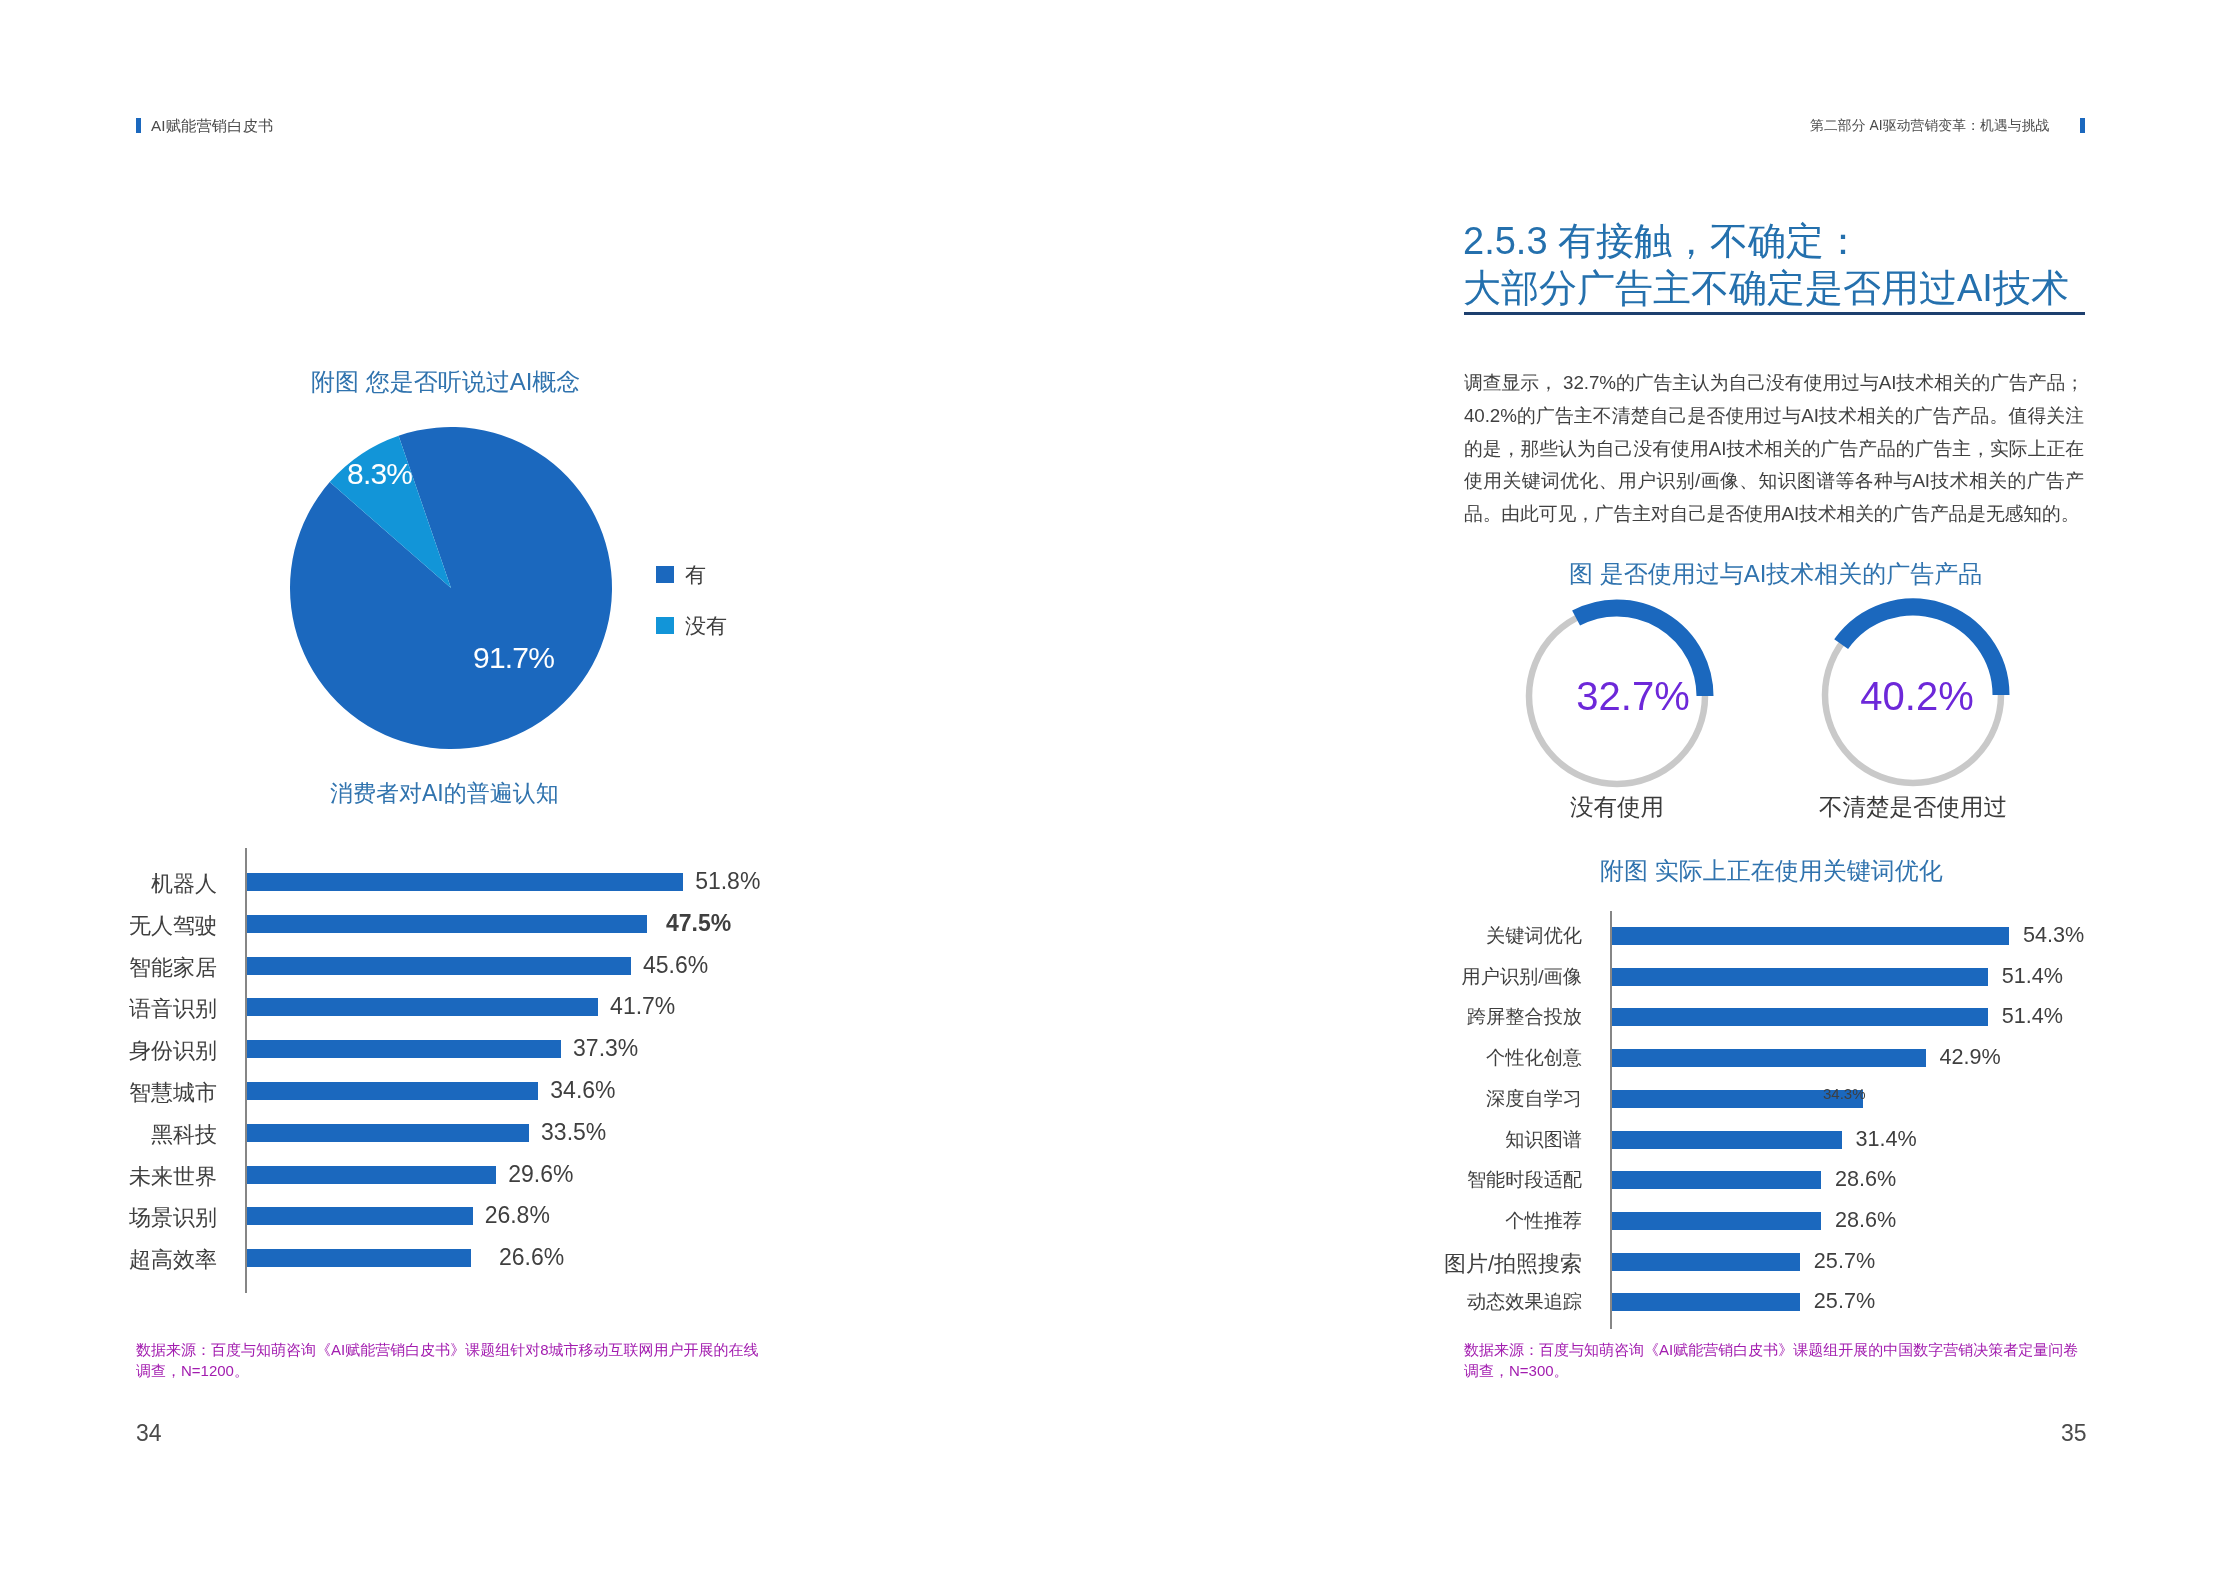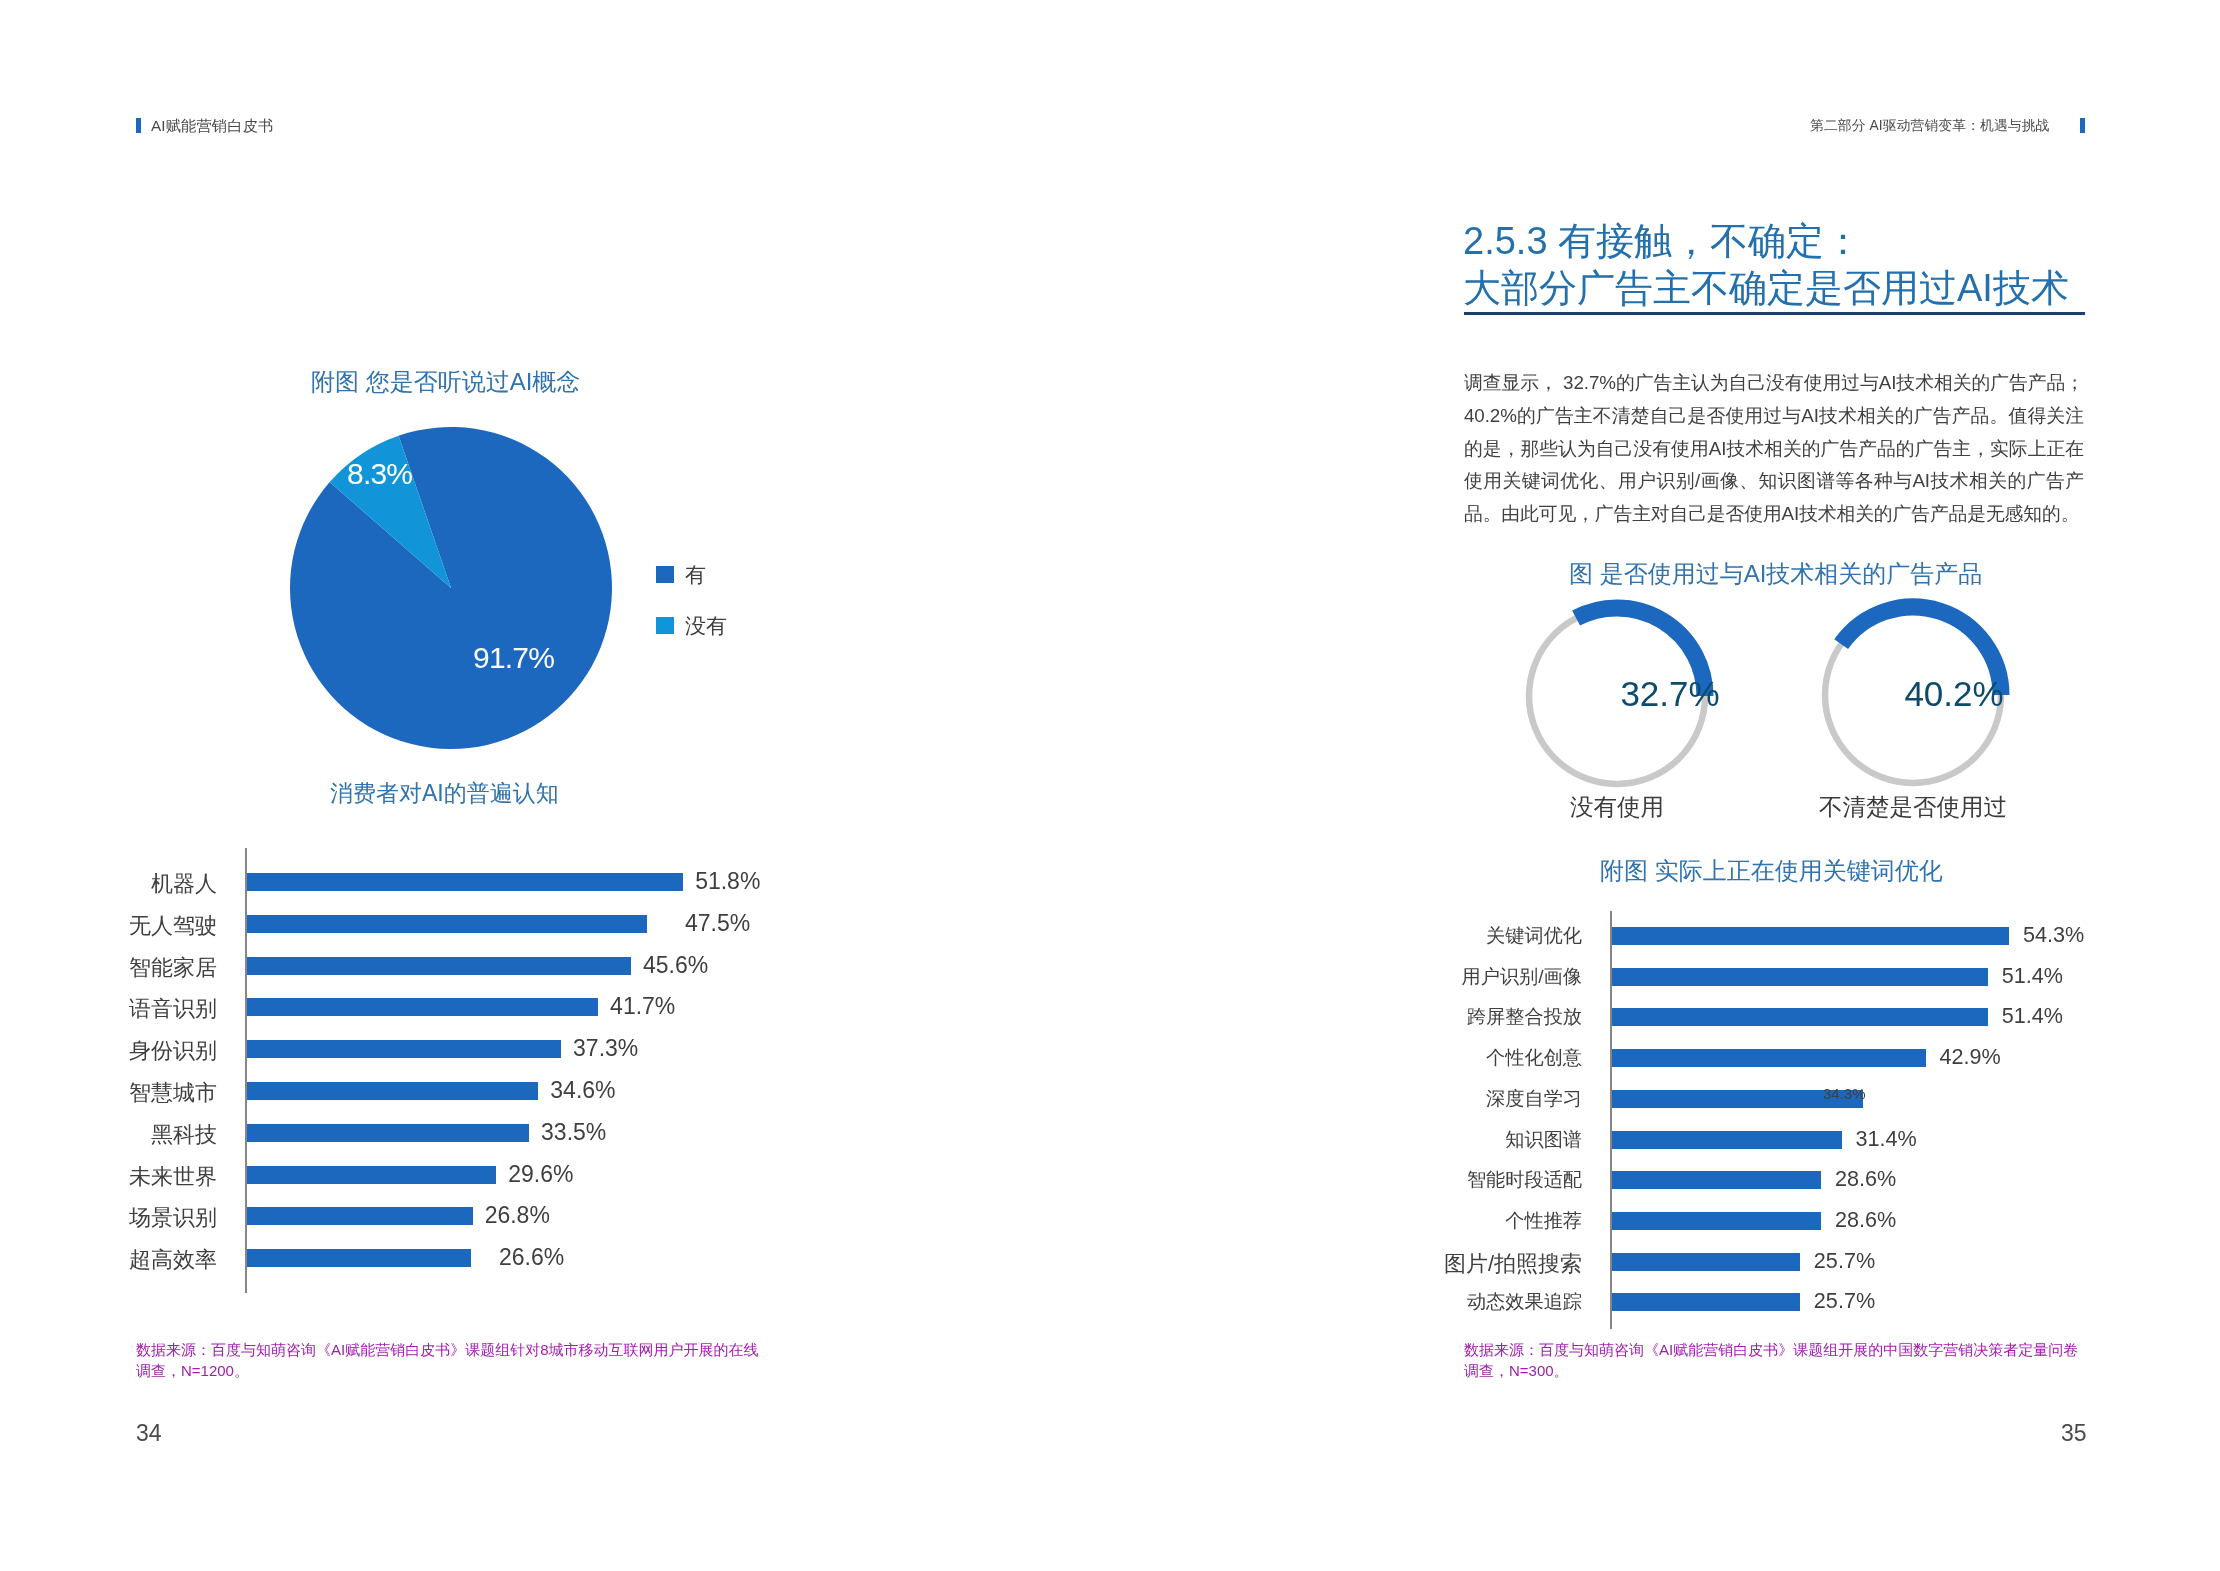--- a/index.html
+++ b/index.html
@@ -41,21 +41,21 @@
   .bc-axis{position:absolute;width:2px;background:#868686;}
   .bc-label{position:absolute;text-align:right;color:#3f3f3f;font-size:22px;white-space:nowrap;}
   .bc-bar{position:absolute;background:#1a6fc0;}
   .bc-val{position:absolute;color:#3f3f3f;font-size:23px;white-space:nowrap;}
 
   
   .lg-sw{position:absolute;width:18px;height:17px;}
   .lg-tx{position:absolute;font-size:21px;color:#3f3f3f;white-space:nowrap;}
 
   
-  .dn-val{position:absolute;color:#0c4a6e;font-size:35px;white-space:nowrap;text-align:center;padding-left:37px;}
+  .dn-val{position:absolute;color:#6d28d9;font-size:40px;white-space:nowrap;text-align:center;}
   .dn-cap{position:absolute;color:#3b3b3b;font-size:23.5px;white-space:nowrap;text-align:center;}
 
   
   .pie-lbl{position:absolute;color:#ffffff;font-size:30px;letter-spacing:-0.8px;white-space:nowrap;}
 </style>
 </head>
 <body>
 
 <div class="page">
 
@@ -88,21 +88,21 @@
 
     <div class="cap-sub" style="left:330px;top:778px;">消费者对AI的普遍认知</div>
 
     <div class="bc" id="bc-left" style="left:0px;top:0px;">
       <div class="bc-axis" style="left:245px;top:848px;height:445px;"></div>
     <div class="bc-label" style="left: -183px; width: 400px; top: 869px;">机器人</div>
         <div class="bc-bar" style="left: 247px; top: 873px; width: 436.156px; height: 18px; background: rgb(27, 104, 190);"></div>
         <div class="bc-val" style="left: 695.156px; top: 868px;">51.8%</div>
         <div class="bc-label" style="left: -183px; width: 400px; top: 910.8px;">无人驾驶</div>
         <div class="bc-bar" style="left: 247px; top: 914.8px; width: 399.95px; height: 18px; background: rgb(27, 104, 190);"></div>
-        <div class="bc-val" style="left: 685px; top: 909.8px;">47.5%</div>
+        <div class="bc-val" style="left: 666px; top: 909.8px; font-weight: bold;">47.5%</div>
         <div class="bc-label" style="left: -183px; width: 400px; top: 952.6px;">智能家居</div>
         <div class="bc-bar" style="left: 247px; top: 956.6px; width: 383.952px; height: 18px; background: rgb(27, 104, 190);"></div>
         <div class="bc-val" style="left: 642.952px; top: 951.6px;">45.6%</div>
         <div class="bc-label" style="left: -183px; width: 400px; top: 994.4px;">语音识别</div>
         <div class="bc-bar" style="left: 247px; top: 998.4px; width: 351.114px; height: 18px; background: rgb(27, 104, 190);"></div>
         <div class="bc-val" style="left: 610.114px; top: 993.4px;">41.7%</div>
         <div class="bc-label" style="left: -183px; width: 400px; top: 1036.2px;">身份识别</div>
         <div class="bc-bar" style="left: 247px; top: 1040.2px; width: 314.066px; height: 18px; background: rgb(27, 104, 190);"></div>
         <div class="bc-val" style="left: 573.066px; top: 1035.2px; text-align: center;">37.3%</div>
         <div class="bc-label" style="left: -183px; width: 400px; top: 1078px;">智慧城市</div>

